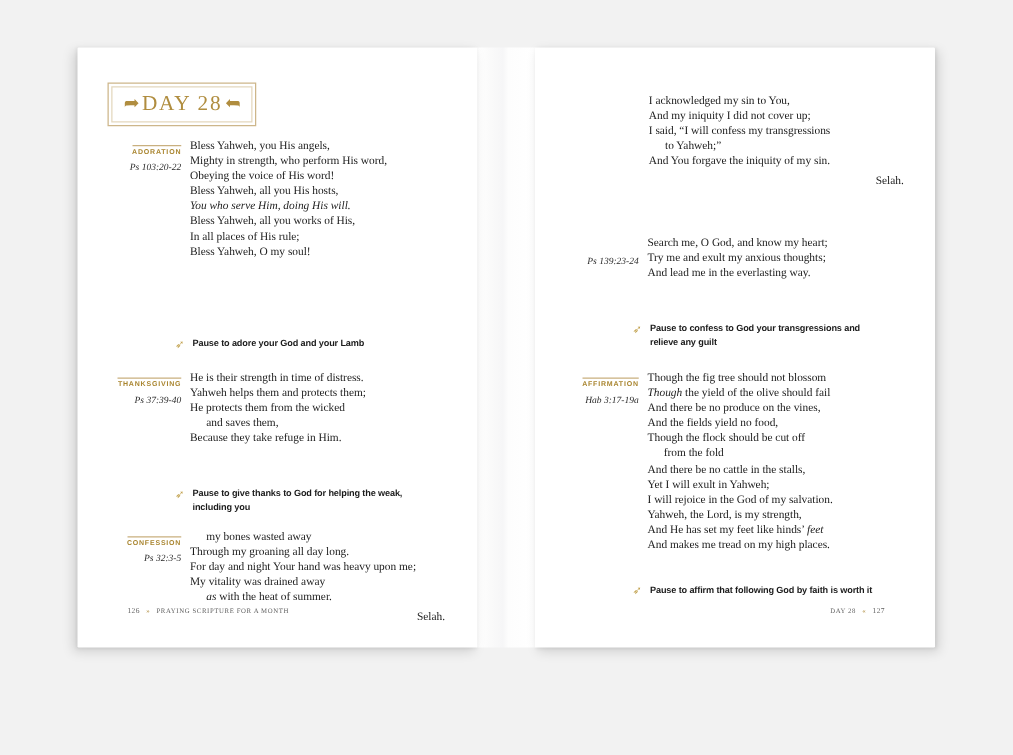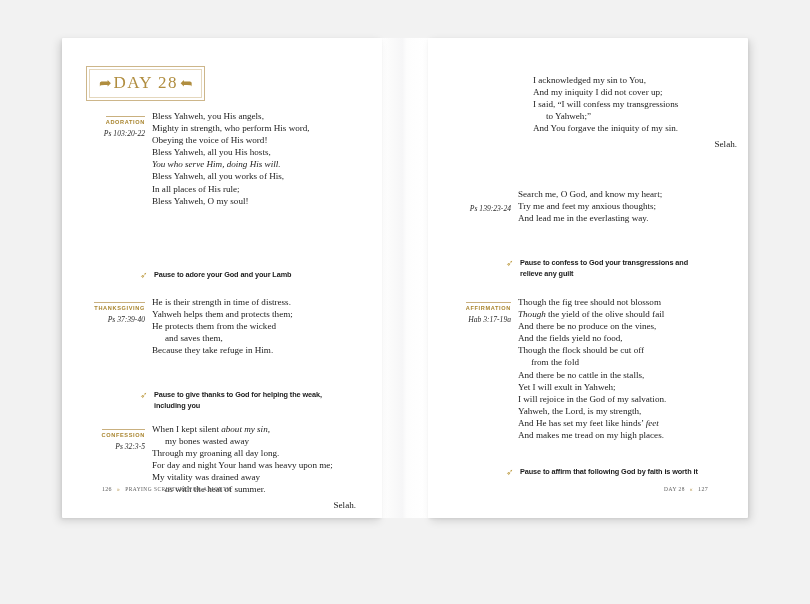--- a/index.html
+++ b/index.html
@@ -227,58 +227,57 @@
         <span class="ln">including you</span>
       </span>
     </div>
 
     <div class="block" style="left:24px; top:385px; width:272px;">
       <div class="gutter-col">
         <span class="cat-label">CONFESSION</span>
         <span class="ref">Ps 32:3-5</span>
       </div>
       <div class="verse">
-        <span class="ln">When I kept silent <i>about my sin,</i></span>
         <span class="ln ind">my bones wasted away</span>
         <span class="ln">Through my groaning all day long.</span>
         <span class="ln">For day and night Your hand was heavy upon me;</span>
         <span class="ln">My vitality was drained away</span>
         <span class="ln ind"><i>as</i> with the heat of summer.<span class="selah">Selah.</span></span>
       </div>
     </div>
 
     <div class="footer left-f">
       <span class="pnum">126</span>
       <span class="fdot">»</span>
       <span class="ftitle">Praying Scripture for a Month</span>
     </div>
   </div>
 
   <div class="gutter"></div>
 
   <div class="page right">
 
-    <div class="block" style="left:39px; top:36px; width:272px;">
+    <div class="block" style="left:25px; top:36px; width:272px;">
       <div class="gutter-col"></div>
       <div class="verse">
         <span class="ln">I acknowledged my sin to You,</span>
         <span class="ln">And my iniquity I did not cover up;</span>
         <span class="ln">I said, “I will confess my transgressions</span>
         <span class="ln ind">to Yahweh;”</span>
         <span class="ln"><span>And You forgave the iniquity of my sin.</span><span class="selah">Selah.</span></span>
       </div>
     </div>
 
     <div class="block" style="left:24px; top:150px; width:272px;">
       <div class="gutter-col">
         <span class="ref" style="margin-top:16px;">Ps 139:23-24</span>
       </div>
       <div class="verse">
         <span class="ln">Search me, O God, and know my heart;</span>
-        <span class="ln">Try me and feet my anxious thoughts;</span>
+        <span class="ln">Try me and exult my anxious thoughts;</span>
         <span class="ln">And lead me in the everlasting way.</span>
       </div>
     </div>
 
     <div class="pause" style="left:78px; top:220px; width:216px;">
       <span class="pause-orn">➶</span>
       <span class="pause-text">
         <span class="ln">Pause to confess to God your transgressions and</span>
         <span class="ln">relieve any guilt</span>
       </span>

